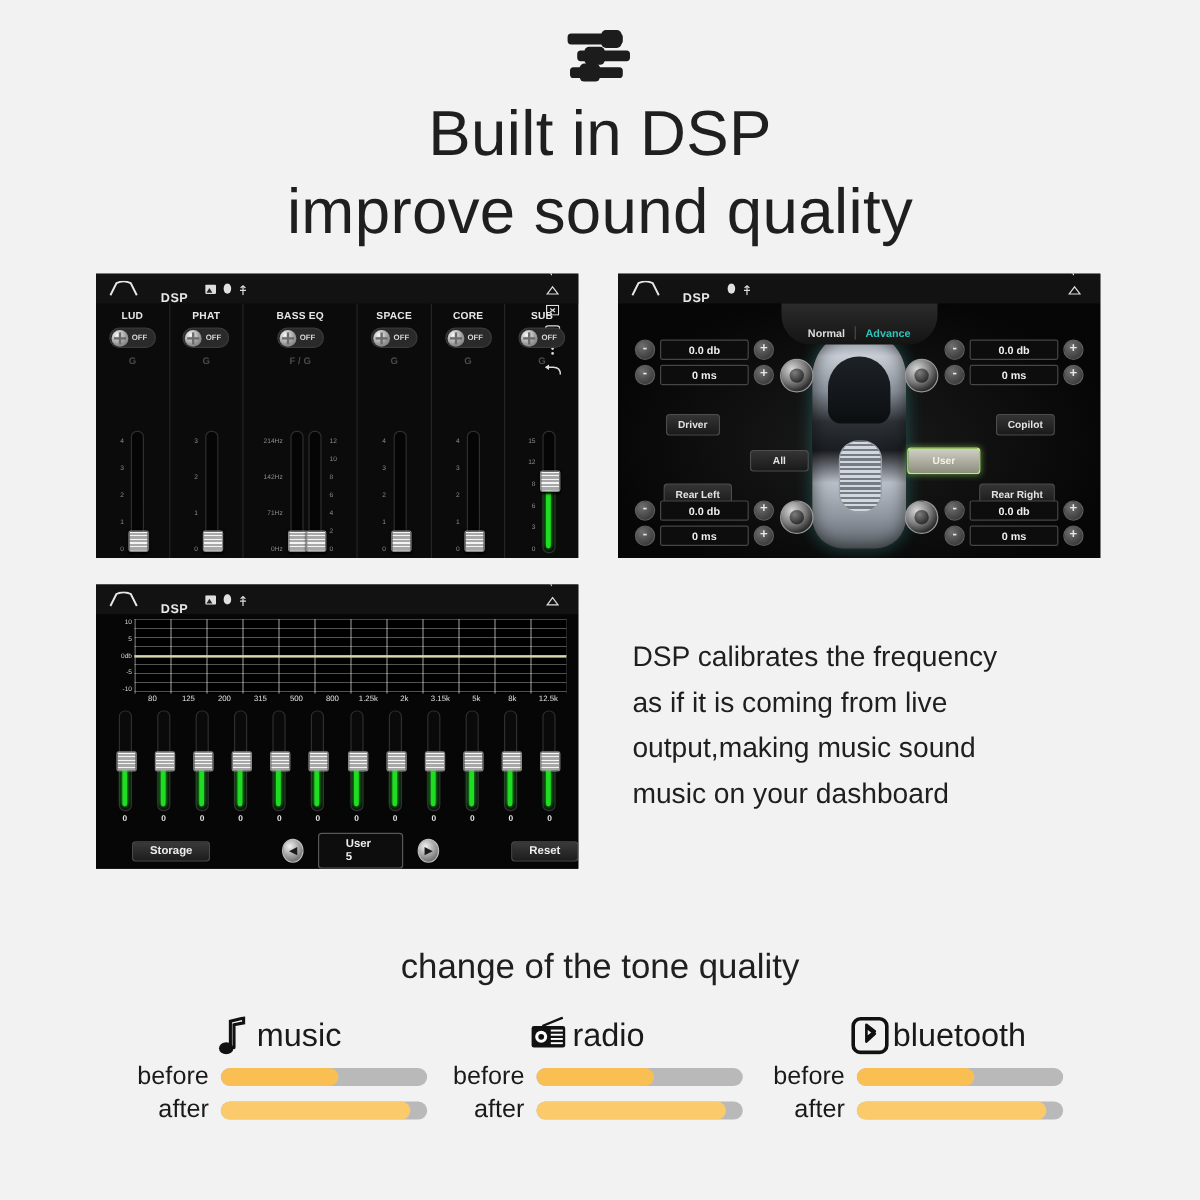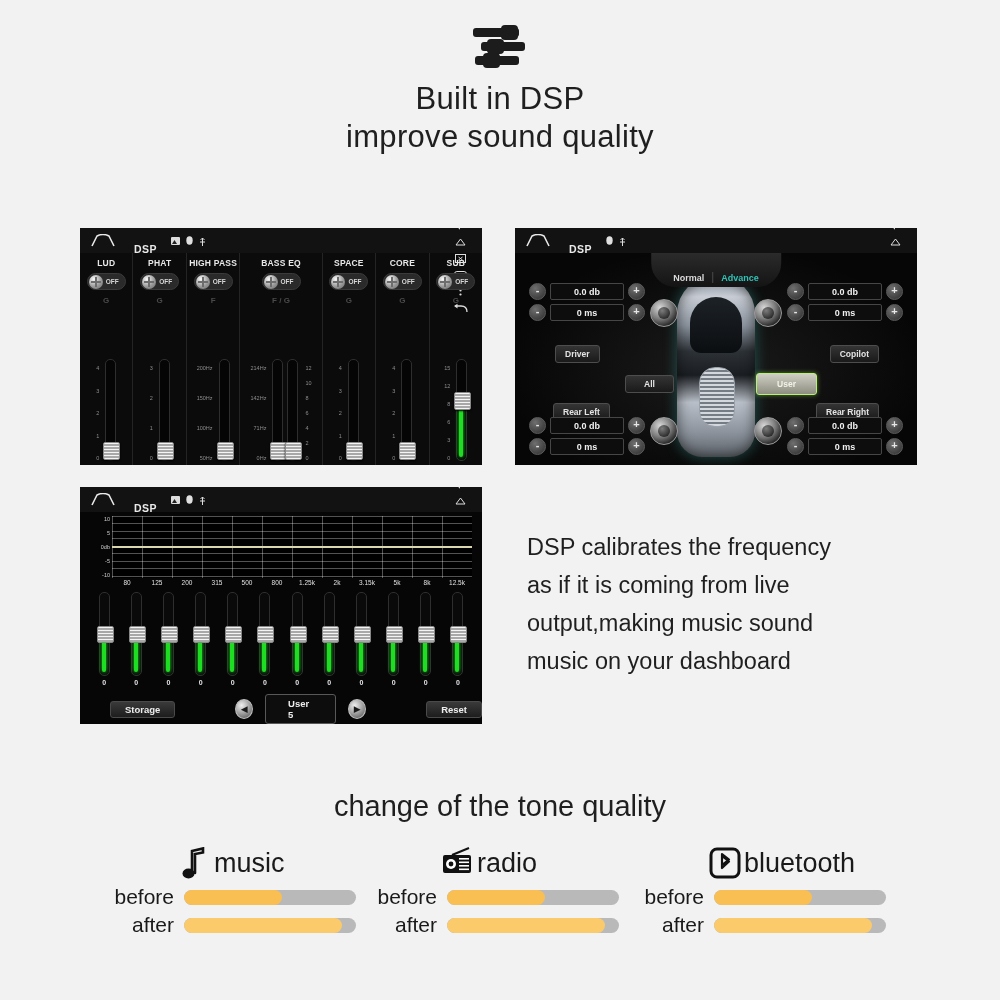--- a/index.html
+++ b/index.html
@@ -17,21 +17,21 @@
   .hdr-icon{margin:14px auto 4px;width:62px;height:62px;position:relative;}
   .hdr-icon .row{position:absolute;background:#1c1c1c;border-radius:3px;}
   .hdr-icon .bar1{left:4px;top:14px;width:46px;height:9px;}
   .hdr-icon .bar2{left:12px;top:28px;width:44px;height:9px;}
   .hdr-icon .bar3{left:6px;top:42px;width:44px;height:9px;}
   .hdr-icon .kn{position:absolute;background:#1c1c1c;border-radius:4px;width:17px;height:15px;}
   .hdr-icon .kn1{left:32px;top:11px;}
   .hdr-icon .kn2{left:18px;top:25px;}
   .hdr-icon .kn3{left:14px;top:39px;}
 
-  .title{font-size:31px;font-weight:400;color:#1f1f1f;line-height:1.22;letter-spacing:.3px;}
+  .title{font-size:53px;font-weight:400;color:#1f1f1f;line-height:1.22;letter-spacing:.3px;}
   .title .l1{display:block;}
   .title .l2{display:block;}
 
   
   .panel{position:absolute;background:#0b0b0b;overflow:hidden;}
   .p1{left:80px;top:228px;width:402px;height:237px;}
   .p2{left:515px;top:228px;width:402px;height:237px;}
   .p3{left:80px;top:487px;width:402px;height:237px;}
 
   
@@ -292,39 +292,20 @@
           <span>2</span>
           <span>1</span>
           <span>0</span>
         </div>
         <div class="track">
             <span class="thumb" style="bottom:0"></span>
           </div>
       </div>
     </div>
 
-    <div class="col">
-      <div class="col-title">HIGH PASS</div>
-      <div class="toggle">
-          <span class="knob"></span>
-          <span class="off">OFF</span>
-        </div>
-      <div class="gf">F</div>
-      <div class="sliders">
-        <div class="scale left">
-          <span>200Hz</span>
-          <span>150Hz</span>
-          <span>100Hz</span>
-          <span>50Hz</span>
-        </div>
-        <div class="track">
-            <span class="thumb" style="bottom:0"></span>
-          </div>
-      </div>
-    </div>
 
     <div class="col wide">
       <div class="col-title">BASS EQ</div>
       <div class="toggle">
           <span class="knob"></span>
           <span class="off">OFF</span>
         </div>
       <div class="gf">F / G</div>
       <div class="sliders">
         <div class="scale left">

